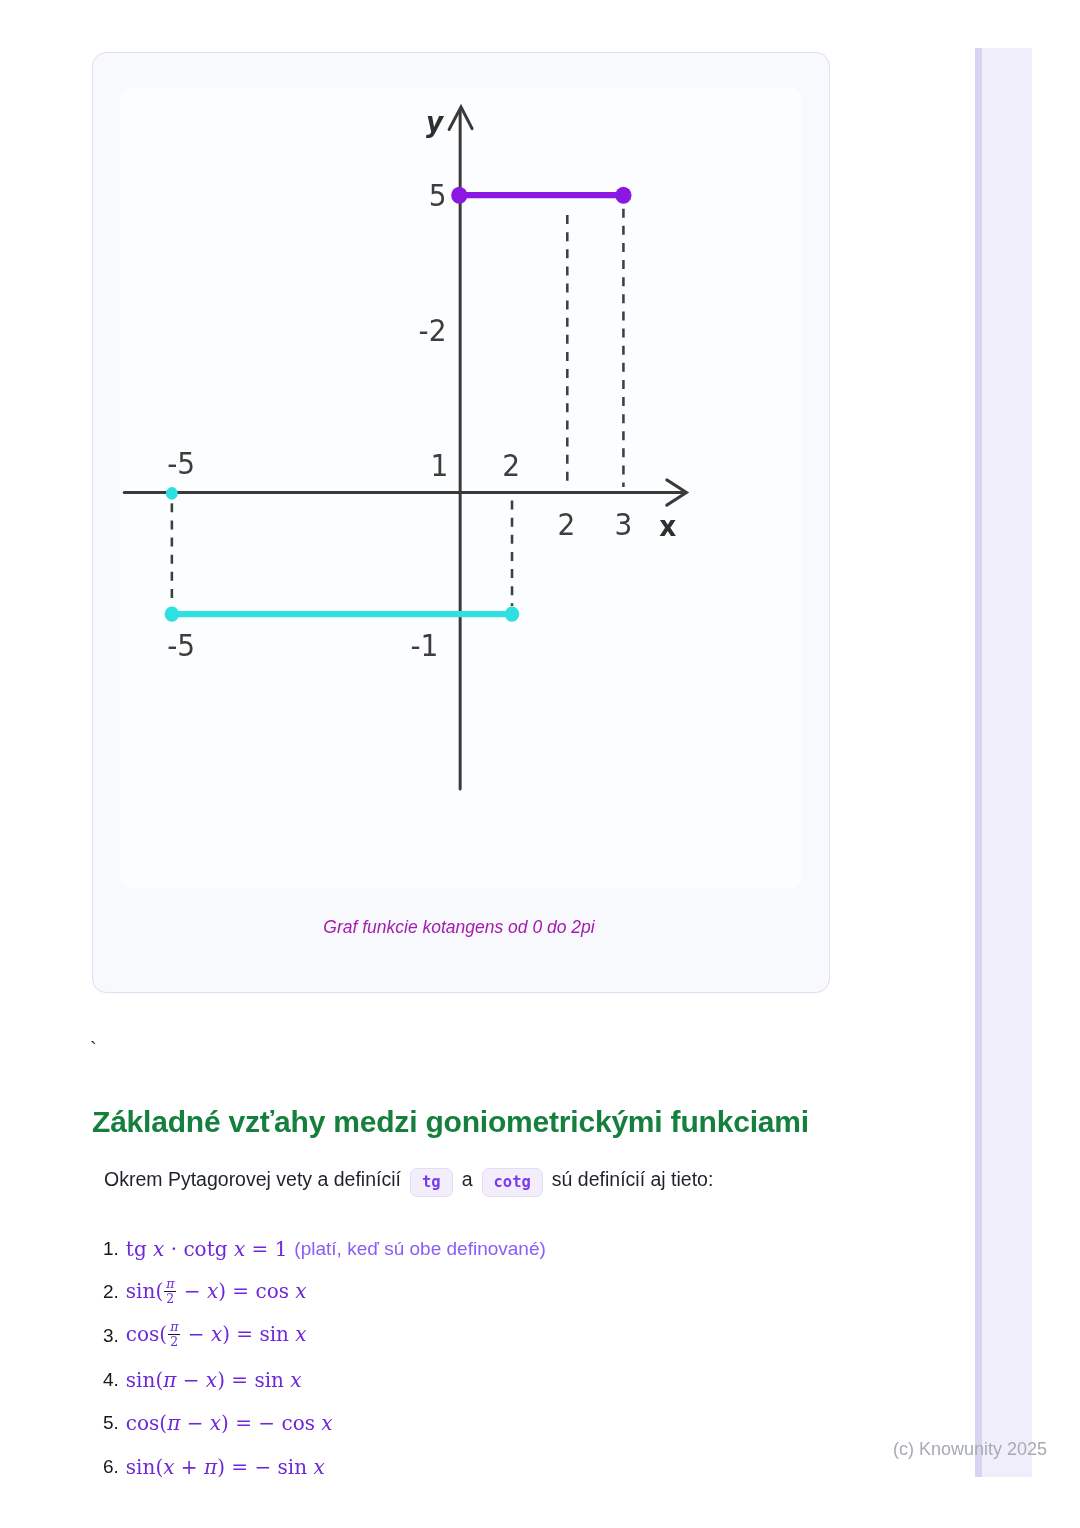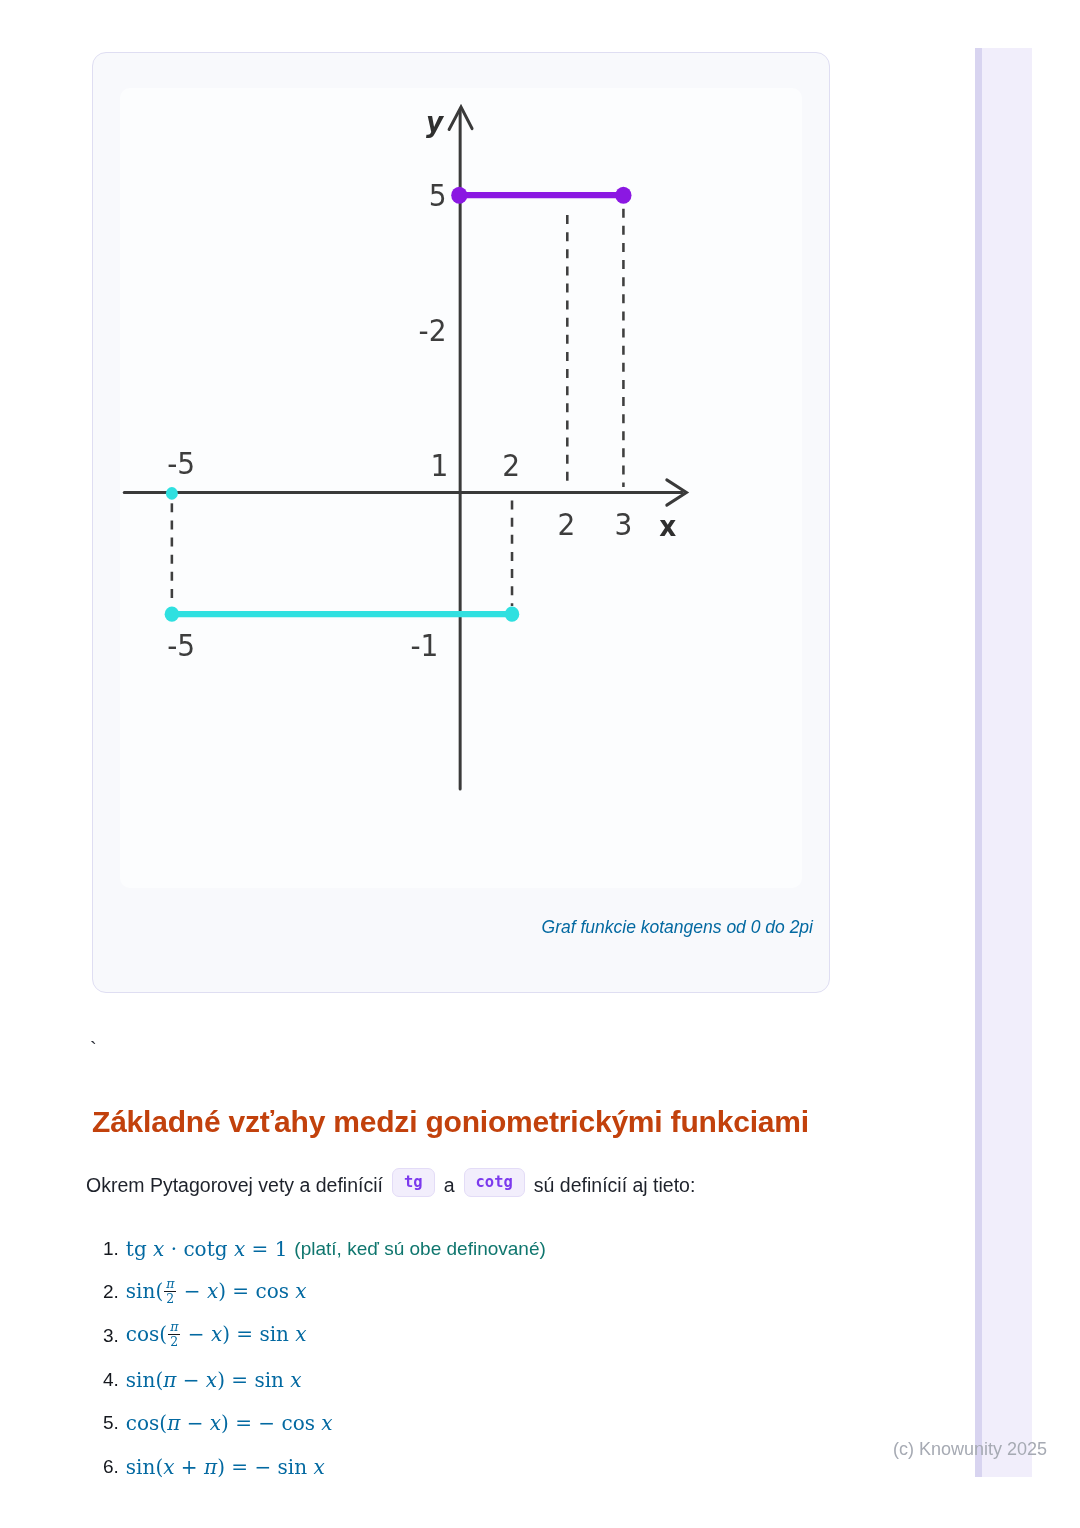--- a/index.html
+++ b/index.html
@@ -12,61 +12,61 @@
     position:absolute;left:92px;top:52px;width:738px;height:941px;
     background:#f8f9fc;border:1.5px solid #dfdef2;border-radius:14px;
     box-sizing:border-box;
   }
   .figure-image{
     position:absolute;left:27px;top:35px;width:682px;height:800px;
     background:#fcfdfe;border-radius:10px;overflow:hidden;
   }
   .figure-image svg{display:block;}
   .figure-caption{
-    position:absolute;left:0;right:16px;top:864px;text-align:right;
-    font-style:italic;font-size:17.5px;color:#0369a1;
+    position:absolute;left:0;right:4px;top:864px;text-align:center;
+    font-style:italic;font-size:17.5px;color:#a21caf;
   }
   .graph-label{
     font-family:"DejaVu Sans",sans-serif;font-size:33px;font-weight:500;fill:#3d3d3d;
   }
   .axis-name{font-family:"DejaVu Sans",sans-serif;font-size:31px;font-weight:600;fill:#2f2f2f;}
   
   .stray-backtick{
     position:absolute;left:90px;top:1038px;font-size:20px;color:#2b2f38;
   }
   
   .section-heading{
     position:absolute;left:92px;top:1105px;width:760px;margin:0;
-    font-size:30px;font-weight:700;color:#c2410c;letter-spacing:-0.2px;
+    font-size:30px;font-weight:700;color:#15803d;letter-spacing:-0.2px;
   }
   .intro-line{
-    position:absolute;left:86px;top:1168px;width:760px;
-    font-size:19.5px;color:#1e222b;display:flex;align-items:flex-end;
+    position:absolute;left:104px;top:1168px;width:760px;
+    font-size:19.5px;color:#1e222b;display:flex;align-items:flex-start;
   }
   .code-badge{
     display:inline-flex;align-items:center;justify-content:center;
     margin:0 9px;padding:4px 11px 5px 11px;
     background:#f2eefc;border:1px solid #e3dcf7;border-radius:7px;
     font-family:"DejaVu Sans Mono","Liberation Mono",monospace;
     font-size:15.5px;font-weight:700;color:#7c3aed;
   }
   
   .identities{position:absolute;left:103px;top:1227px;width:800px;}
   .identity-row{height:43.6px;display:flex;align-items:center;}
   .identity-number{font-size:19px;color:#15181e;margin-right:7px;}
-  .identity-math{font-family:"DejaVu Serif","Liberation Serif",serif;font-size:20px;color:#0369a1;white-space:pre;text-align:right;}
+  .identity-math{font-family:"DejaVu Serif","Liberation Serif",serif;font-size:20px;color:#6d28d9;white-space:pre;text-align:right;}
   .math-it{font-style:italic;}
   .math-frac{
     display:inline-flex;flex-direction:column;align-items:center;
     font-size:12.5px;line-height:1.15;vertical-align:middle;
     transform:translateY(-1px);margin:0 1px;
   }
   .math-frac .den{border-top:1px solid #15181e;padding:0 2px;}
   .math-frac .num{font-style:italic;padding:0 2px;}
-  .identity-note{font-size:19px;color:#0f766e;margin-left:7px;font-family:"Liberation Sans","DejaVu Sans",sans-serif;}
+  .identity-note{font-size:19px;color:#8b5cf6;margin-left:7px;font-family:"Liberation Sans","DejaVu Sans",sans-serif;}
   
   .side-strip-fill{
     position:absolute;left:982px;top:48px;width:50px;height:1429px;
     background:#f1eefb;
   }
   .side-strip-line{
     position:absolute;left:975px;top:48px;width:7px;height:1429px;
     background:#d8d4f0;
   }
   

